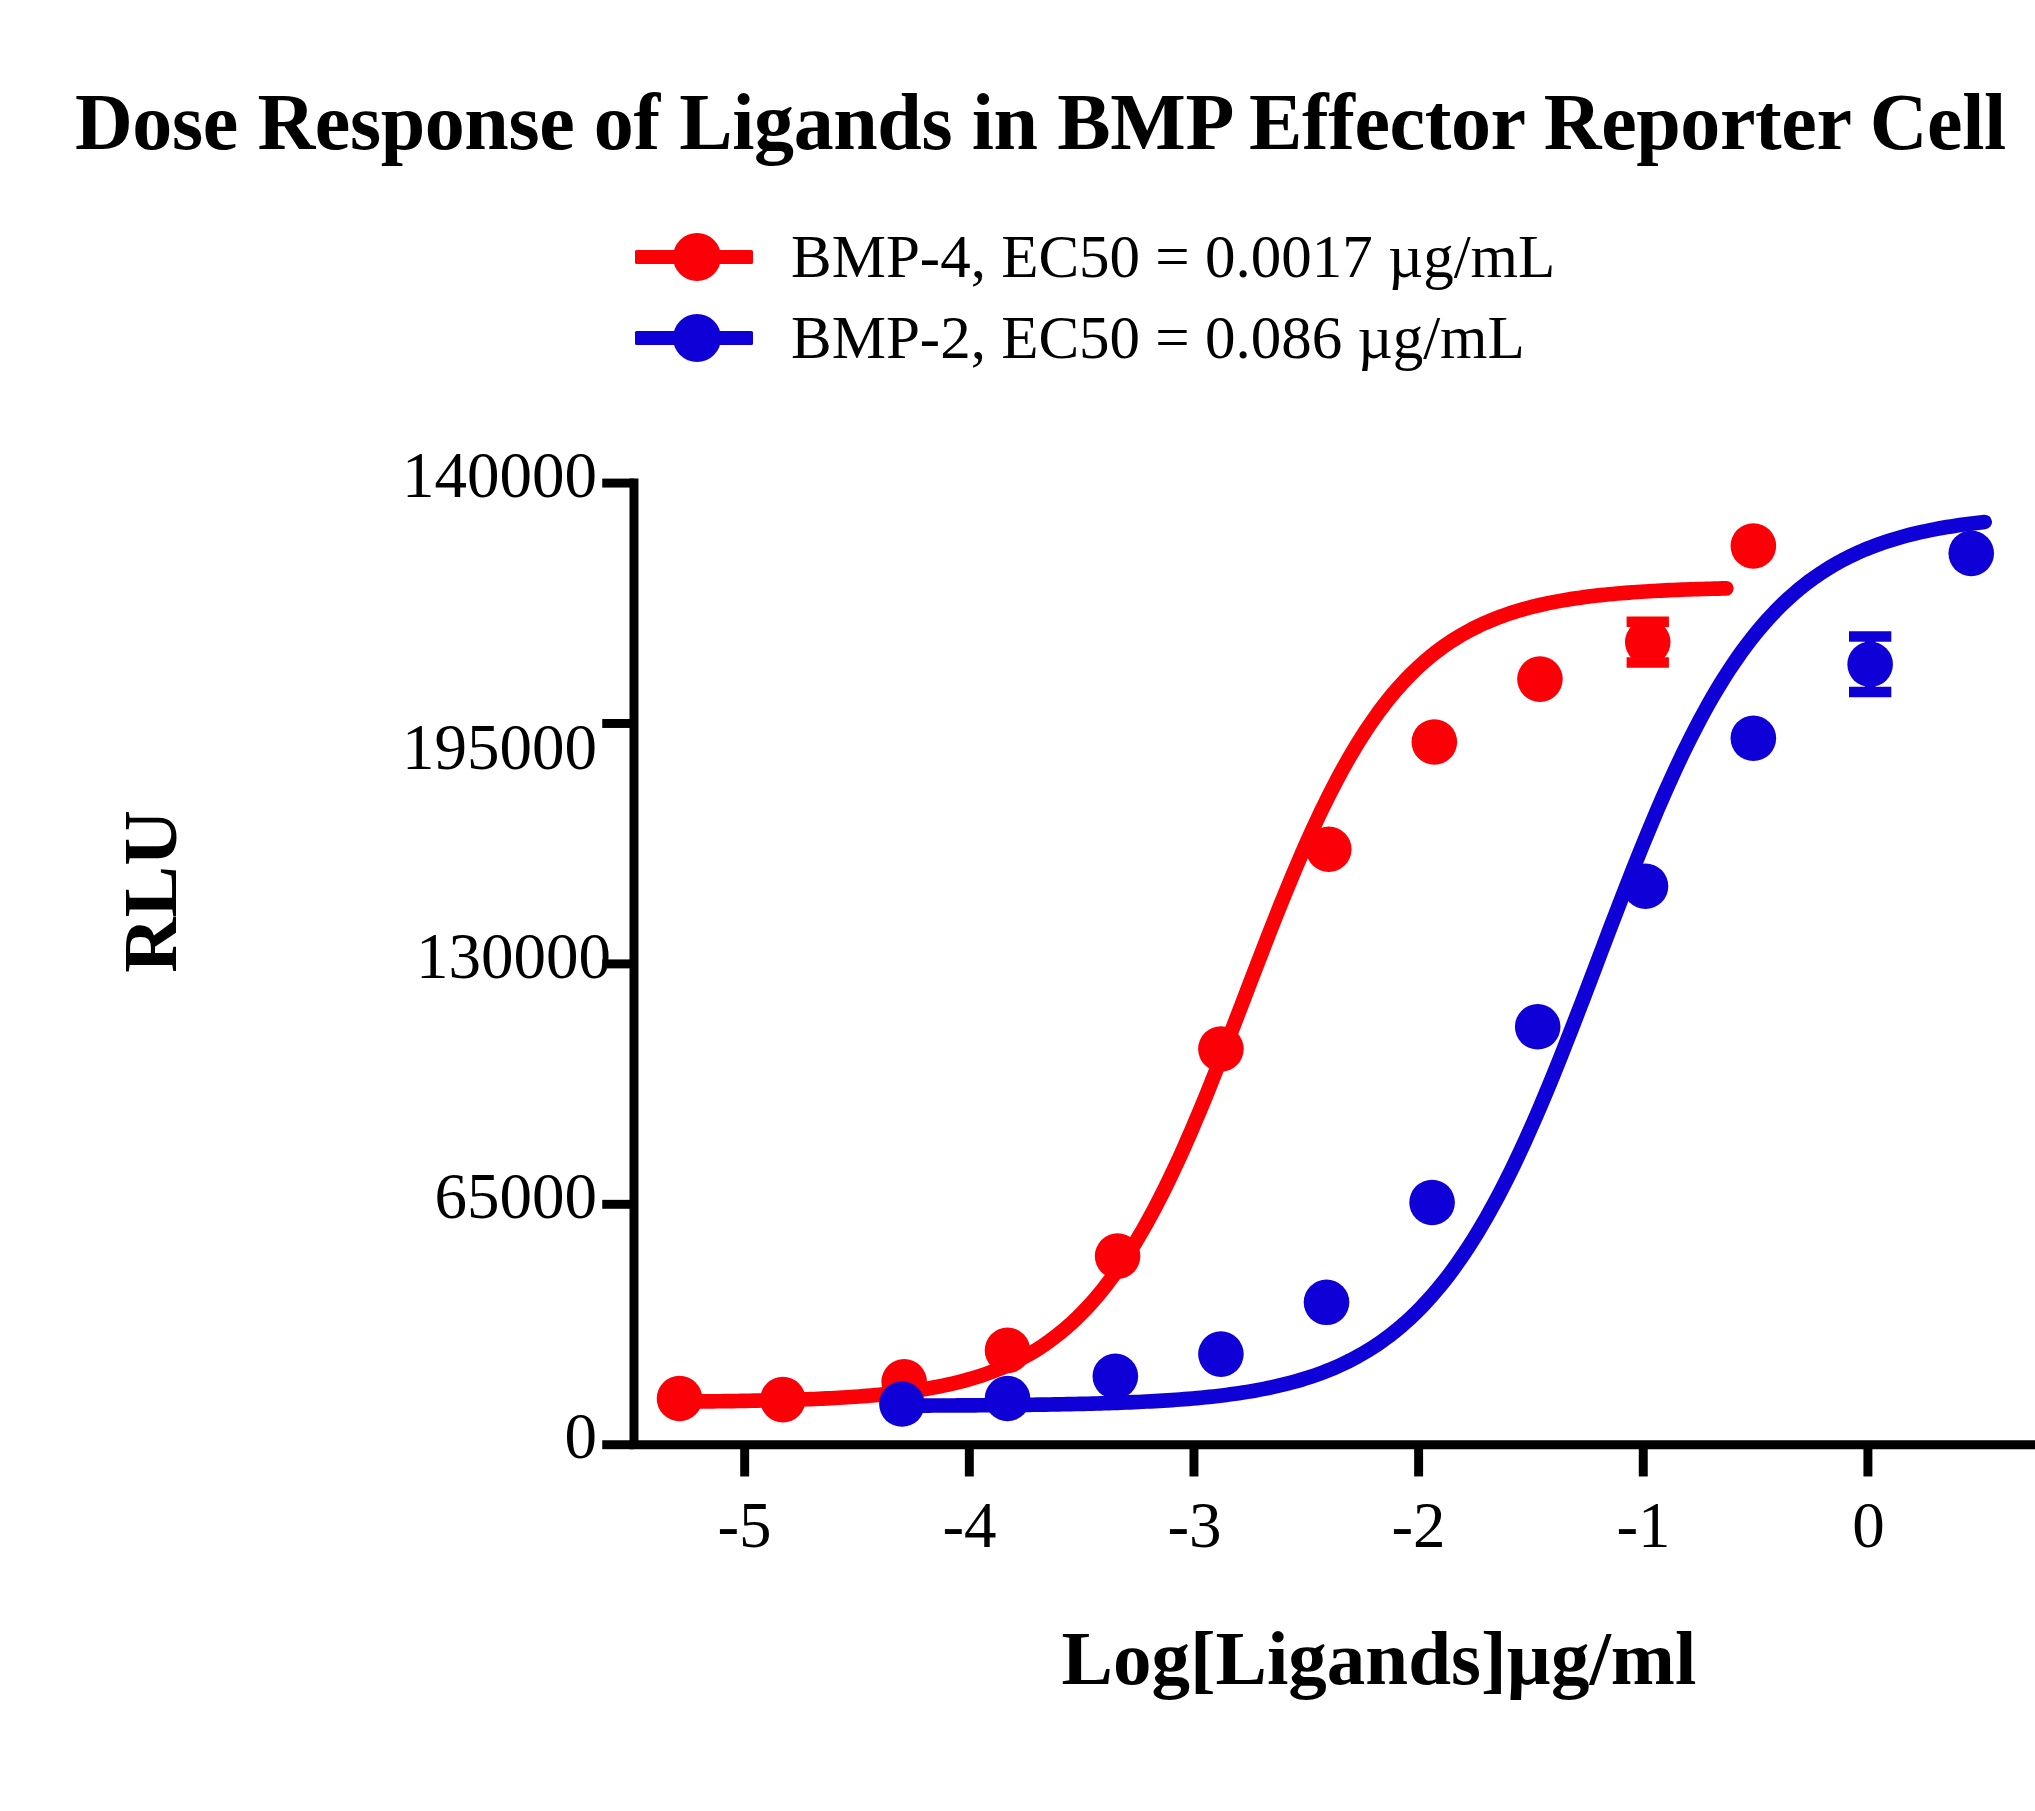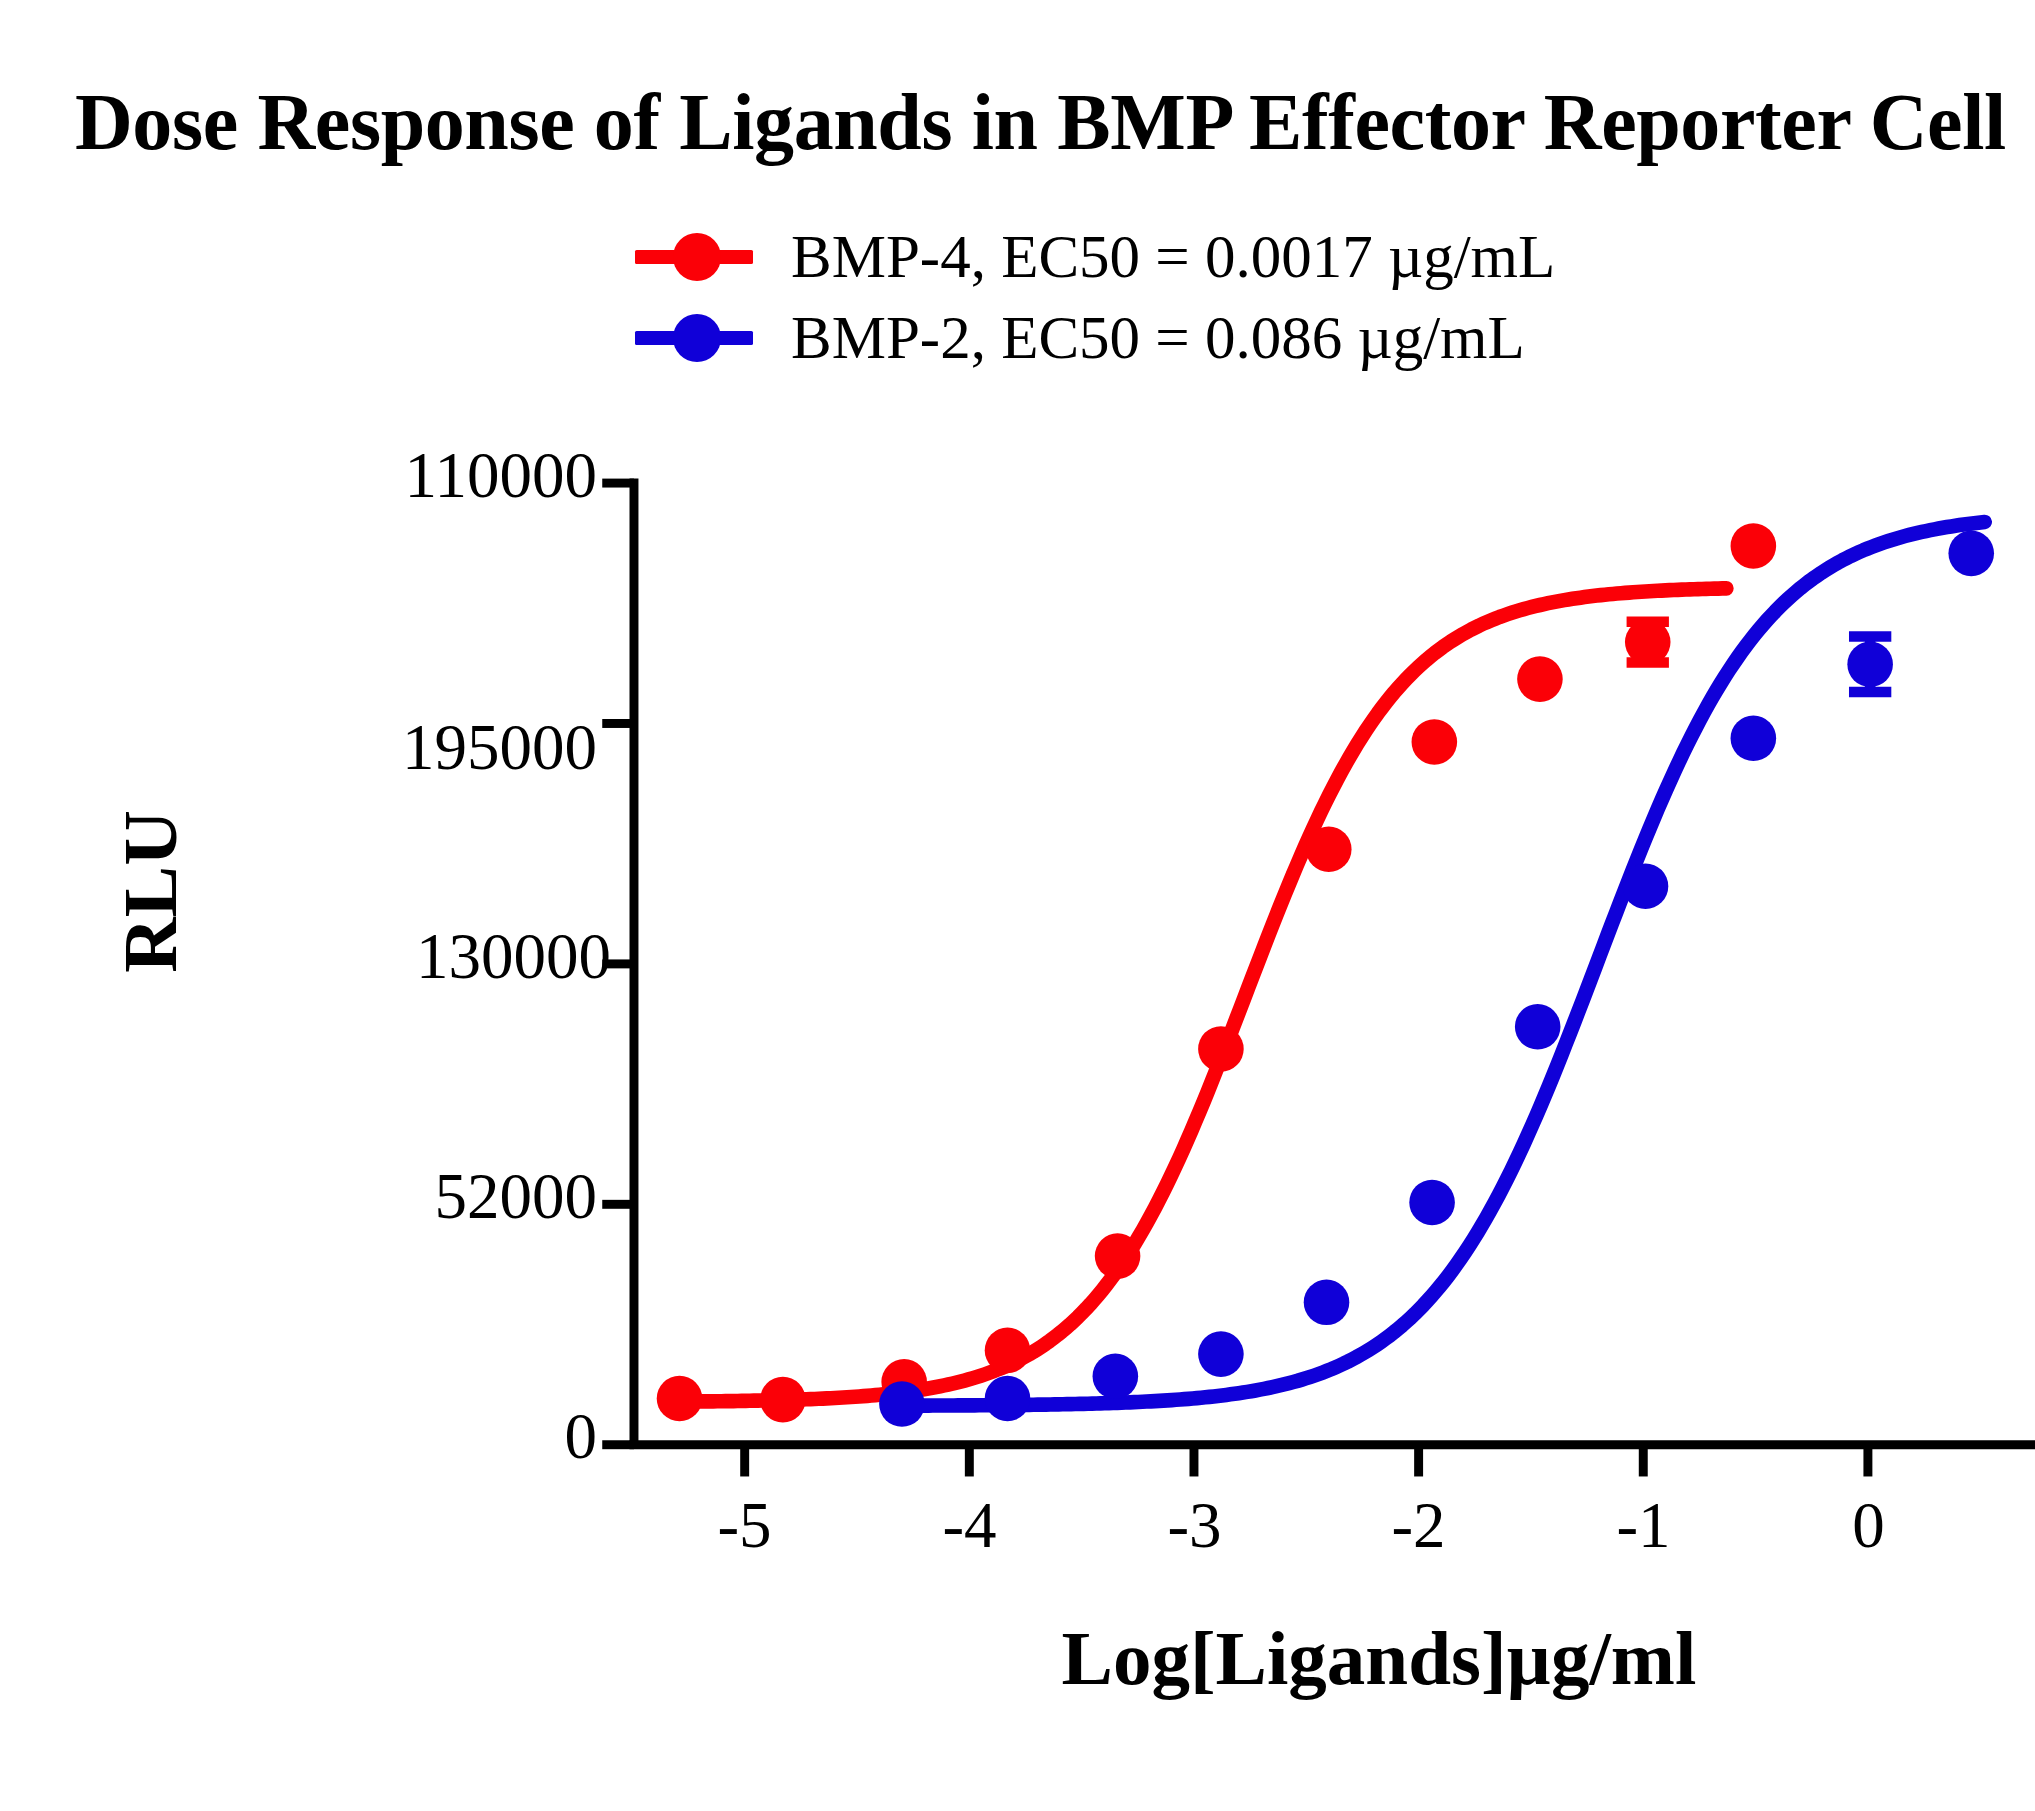--- a/index.html
+++ b/index.html
@@ -68,24 +68,24 @@
       <span class="legend-label">BMP-2, EC50 = 0.086 µg/mL</span>
     </div>
   </div>
 
   <div class="ylabel">RLU</div>
 
   <div class="xlabel">Log[Ligands]µg/ml</div>
 
   <div id="ytick-layer">
       <div class="ytick-label" style="top: 1399px; left: 27px;">0</div>
-      <div class="ytick-label" style="top: 1159px; left: 27px;">52000</div>
+      <div class="ytick-label" style="top: 1159px; left: 27px;">65000</div>
       <div class="ytick-label" style="top: 919px; left: 41px;">130000</div>
       <div class="ytick-label" style="top: 678px; left: 27px; margin-top: 32px;">195000</div>
-      <div class="ytick-label" style="top: 438px; left: 27px;">110000</div>
+      <div class="ytick-label" style="top: 438px; left: 27px;">140000</div>
     </div>
   <div id="xtick-layer">
       <div class="xtick-label" style="left: 663px; top: 1488px;">-5</div>
       <div class="xtick-label" style="left: 888px; top: 1488px;">-4</div>
       <div class="xtick-label" style="left: 1113px; top: 1488px;">-3</div>
       <div class="xtick-label" style="left: 1337px; top: 1488px;">-2</div>
       <div class="xtick-label" style="left: 1562px; top: 1488px;">-1</div>
       <div class="xtick-label" style="left: 1787px; top: 1488px;">0</div>
       <div class="xtick-label" style="left: 2011px; top: 1488px;">1</div>
     </div>

